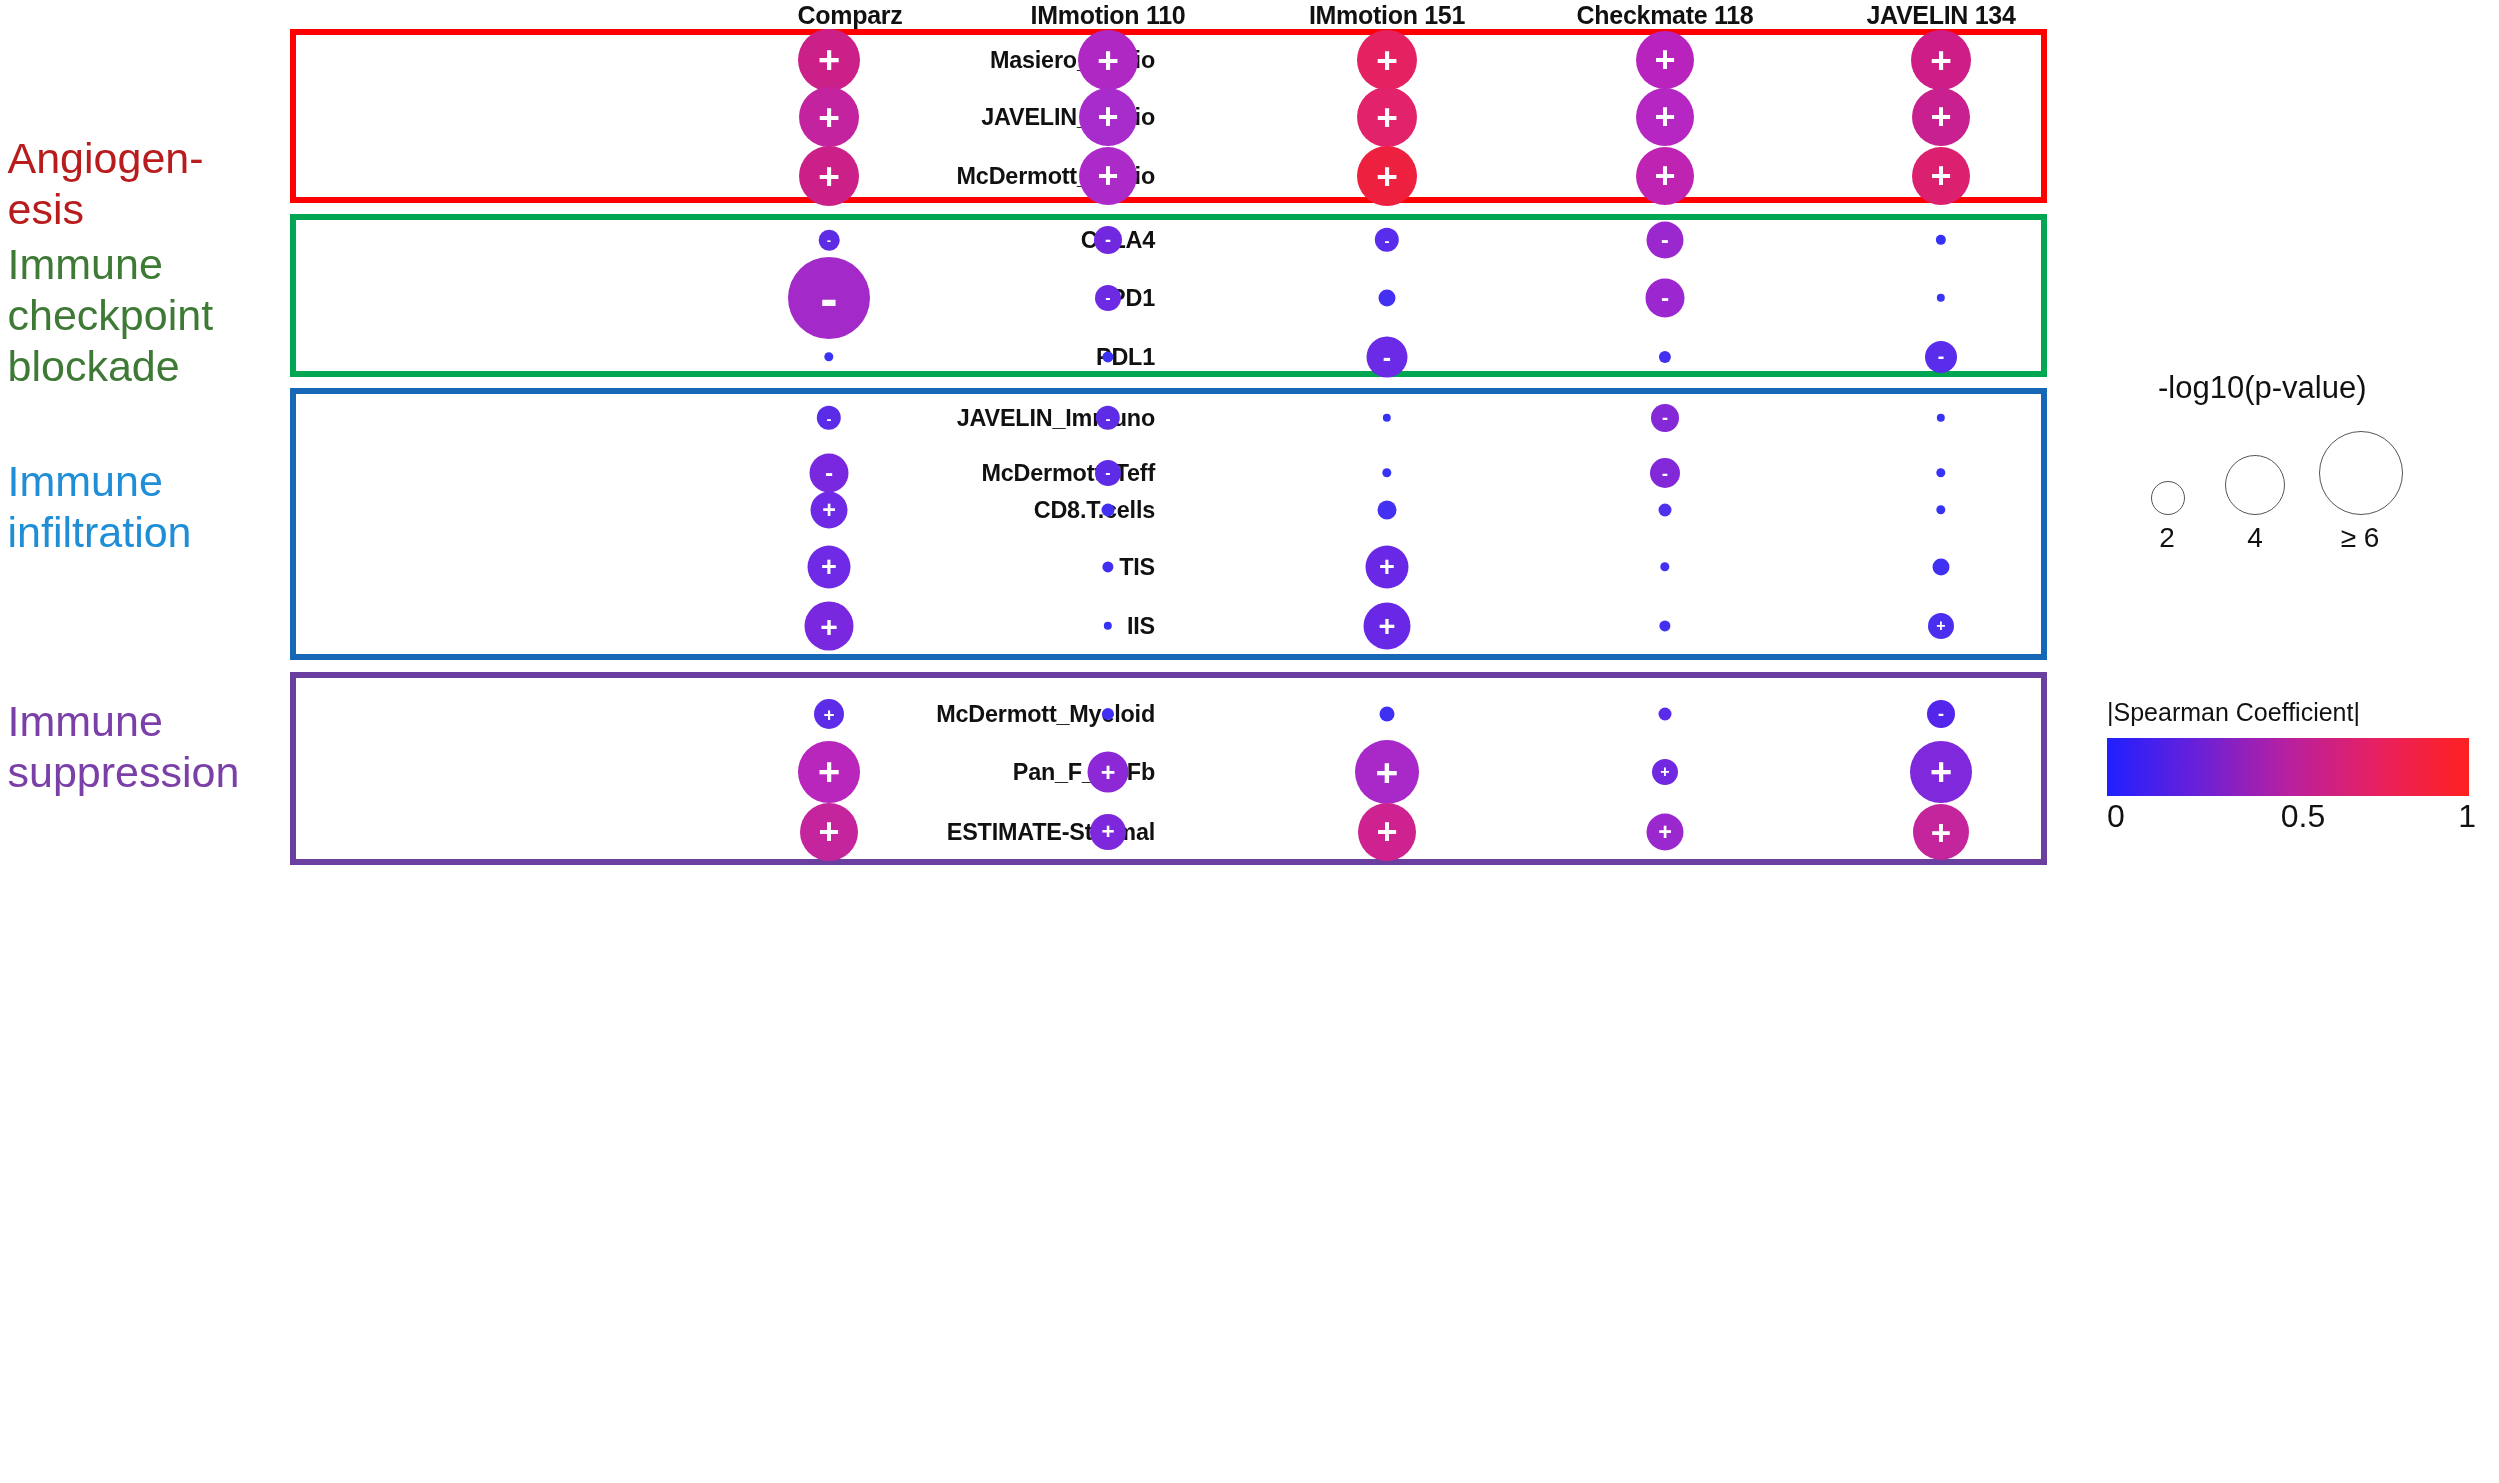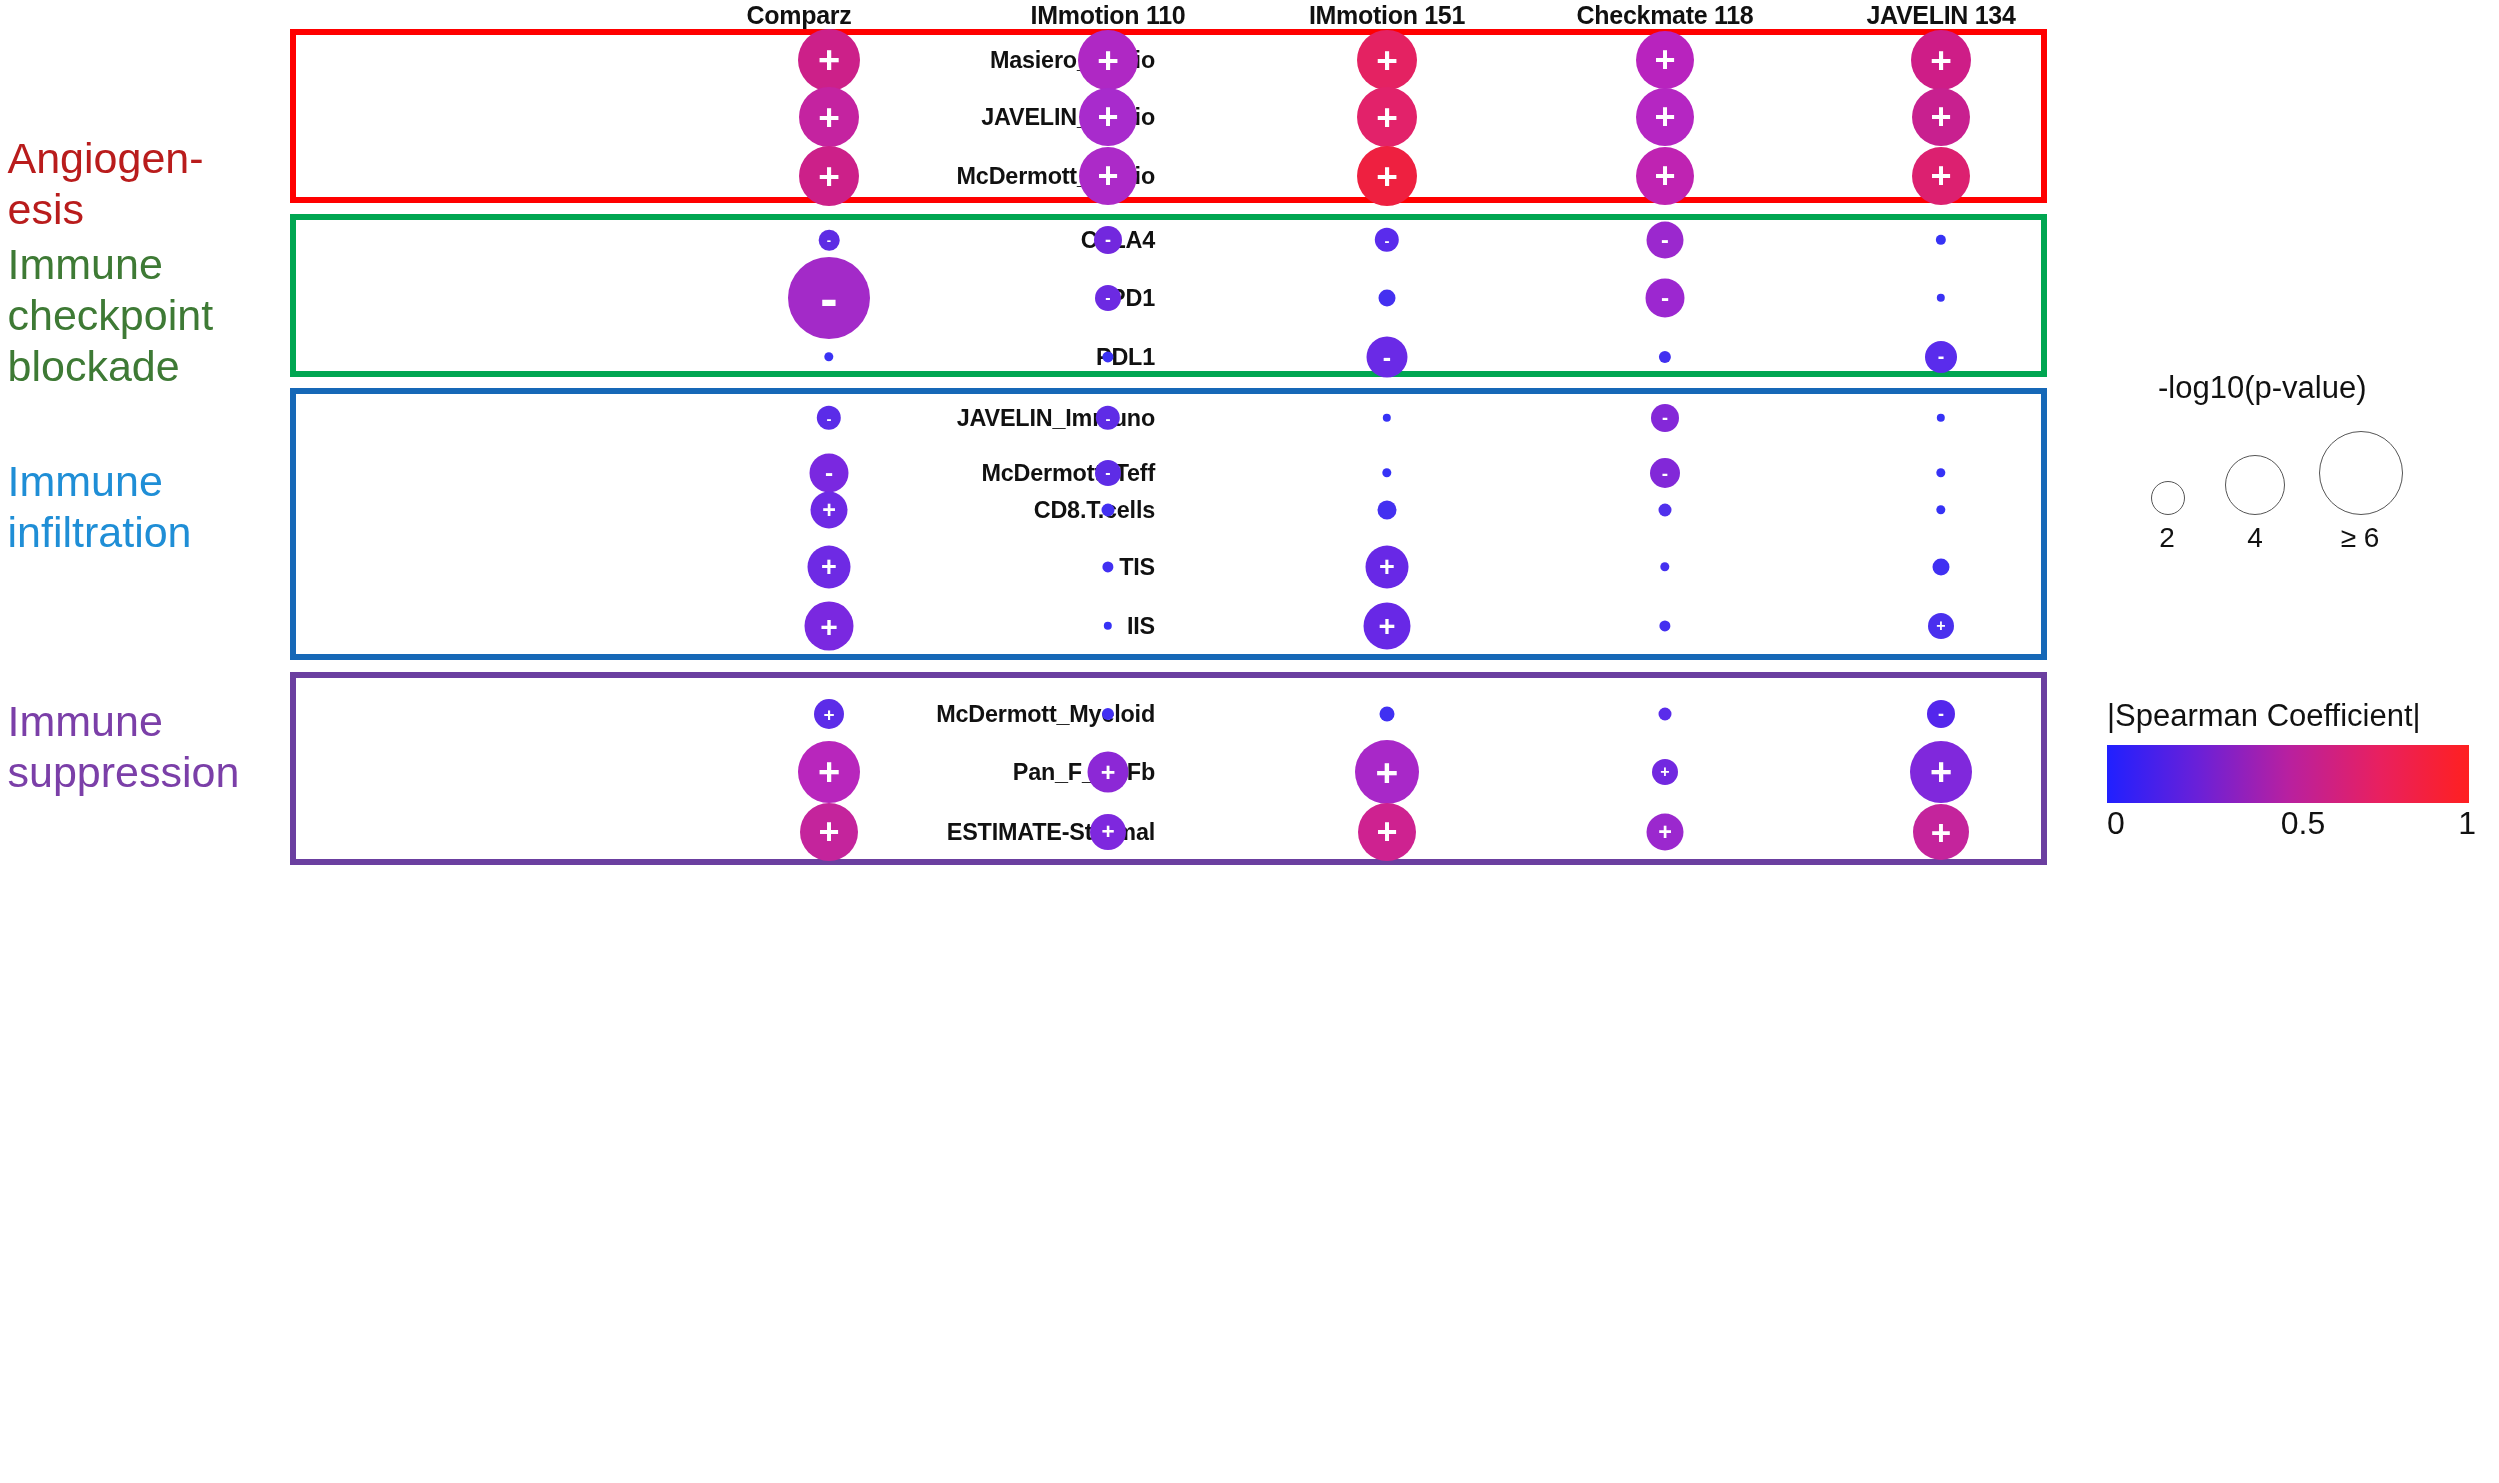--- a/index.html
+++ b/index.html
@@ -36,31 +36,31 @@
 
   
   #legend-size{position:absolute;left:2128px;top:370px;width:356px;}
   #legend-size .title{font-size:31px;color:#111;margin-left:30px;}
   #legend-size .circles{position:relative;height:103px;margin-top:13px;}
   #legend-size .circ{position:absolute;border:1.9px solid #555;border-radius:50%;bottom:7.5px;background:transparent;}
   #legend-size .ticks{position:relative;height:39px;}
   #legend-size .tick{position:absolute;font-size:28px;color:#111;transform:translateX(-50%);}
 
   #legend-color{position:absolute;left:2107px;top:698px;width:375px;}
-  #legend-color .title{font-size:31px;color:#111;white-space:nowrap;}
+  #legend-color .title{font-size:25px;color:#111;white-space:nowrap;}
   #legend-color .bar{height:58px;width:362px;margin-top:11.2px;
     background:linear-gradient(to right,#2020FF 0%,#6A20D8 25%,#B820A0 50%,#E82060 75%,#FF2020 100%);}
   #legend-color .ticks{position:relative;height:41px;width:362px;}
   #legend-color .tick{position:absolute;font-size:32px;color:#111;top:1.9px;}
 </style>
 </head>
 <body>
 
 <div id="col-headers">
-    <div class="col-header" style="left: 799px;">Comparz</div>
+    <div class="col-header" style="left: 850px;">Comparz</div>
     <div class="col-header" style="left: 1108px;">IMmotion 110</div>
     <div class="col-header" style="left: 1387px;">IMmotion 151</div>
     <div class="col-header" style="left: 1665px;">Checkmate 118</div>
     <div class="col-header" style="left: 1941px;">JAVELIN 134</div>
   </div>
 
 <div id="cat-boxes">
     <div class="cat-box red" style="top: 29px; height: 174px;"></div>
     <div class="cat-box green" style="top: 214px; height: 163px;"></div>
     <div class="cat-box blue" style="top: 388px; height: 272px;"></div>

